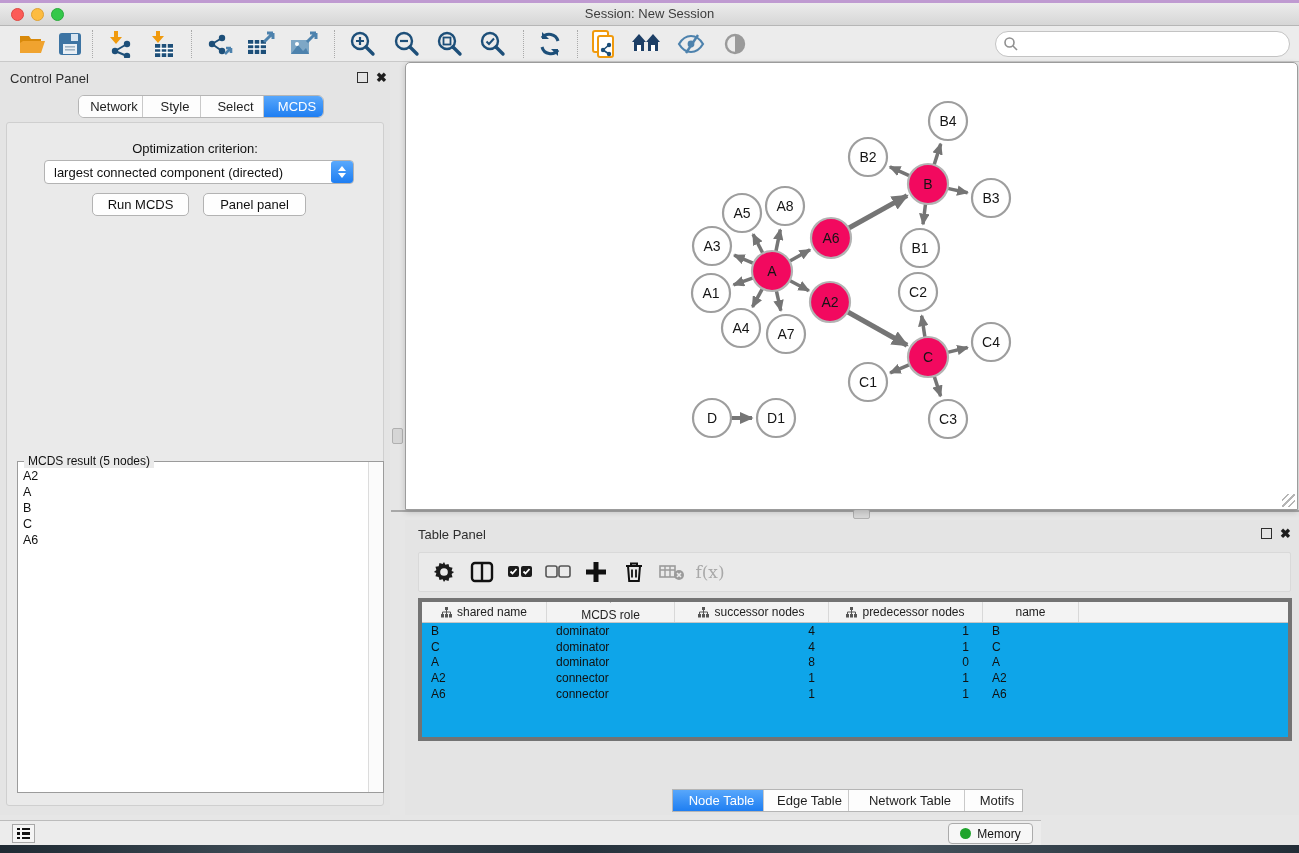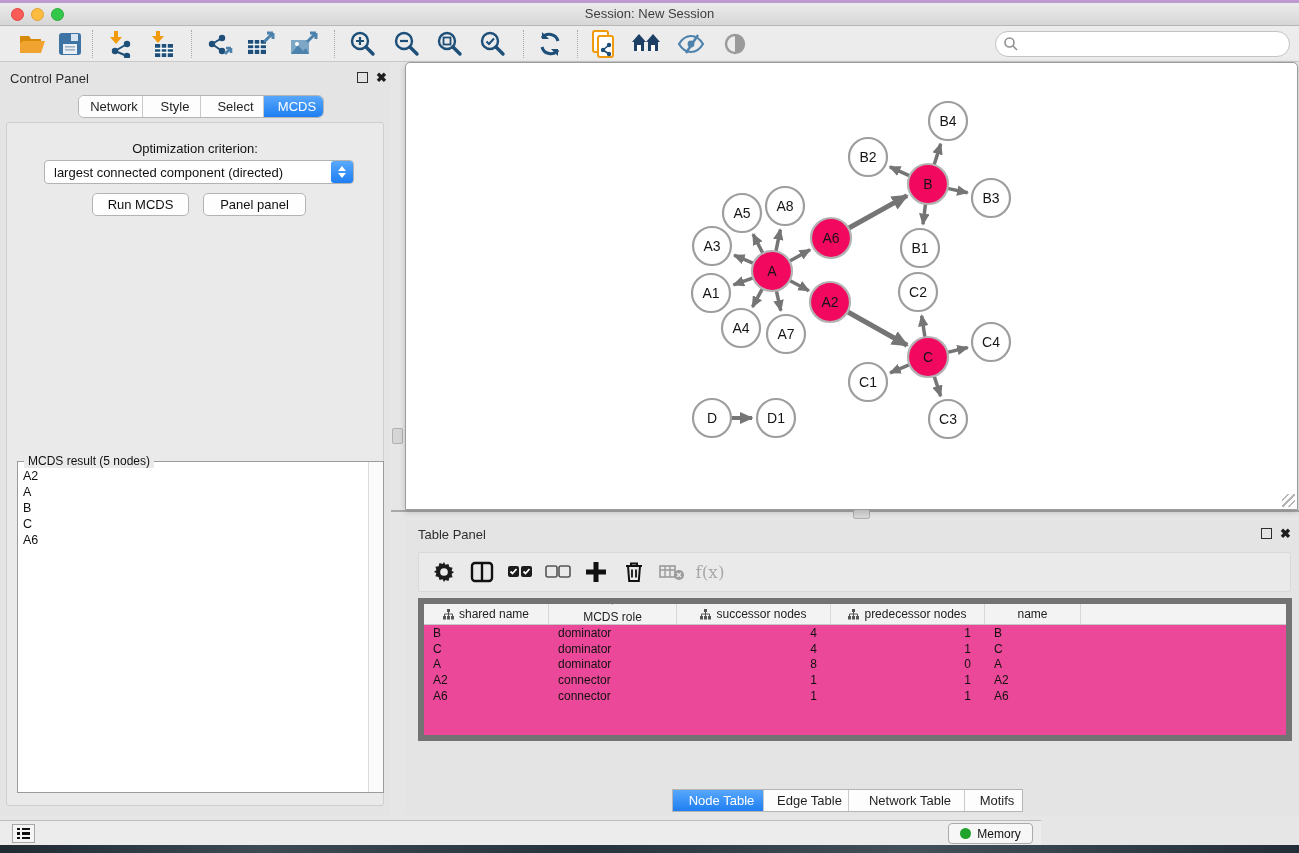--- a/index.html
+++ b/index.html
@@ -80,21 +80,21 @@
       linear-gradient(135deg, transparent 70%, #b5b5b5 70%, #b5b5b5 80%, transparent 80%),
       linear-gradient(135deg, transparent 20%, #b5b5b5 20%, #b5b5b5 30%, transparent 30%);
   }
   
   #table-panel { left:405px; top:520px; width:894px; height:295px; background:#e4e4e4; }
   #tp-toolbar { position:absolute; left:13px; top:32px; width:873px; height:40px;
     background:#eaeaea; border:1px solid #d9d9d9; border-radius:2px; display:flex;
     align-items:center; gap:0; }
   .tpi { width:38px; display:flex; align-items:center; justify-content:center; height:38px; }
   #node-table { position:absolute; left:13px; top:78px; width:874px; height:143px;
-    background:#ec4899; border:6px solid #737373; overflow:hidden; }
+    background:#0ea5e9; border:4px solid #737373; overflow:hidden; }
   #nt-header { display:flex; height:21px; background:#f3f3f3; border-bottom:1px solid #c6c6c6; }
   .nt-hcell { display:flex; align-items:center; justify-content:center; gap:5px;
     font-size:12px; color:#222; border-right:1px solid #d8d8d8; }
   .nt-row { display:flex; height:15.8px; font-size:12px; color:#111; align-items:center; }
   .nt-cell { padding:0 14px 0 9px; white-space:nowrap; }
   #tp-tabs { position:absolute; left:267px; top:269px; height:23px; display:flex;
     border:1px solid #b5b5b5; border-radius:0; overflow:hidden; background:#fff; }
   
   #status-bar { left:0; top:820px; width:1041px; height:25px; background:#ececec;
     border-top:1px solid #bcbcbc; }

